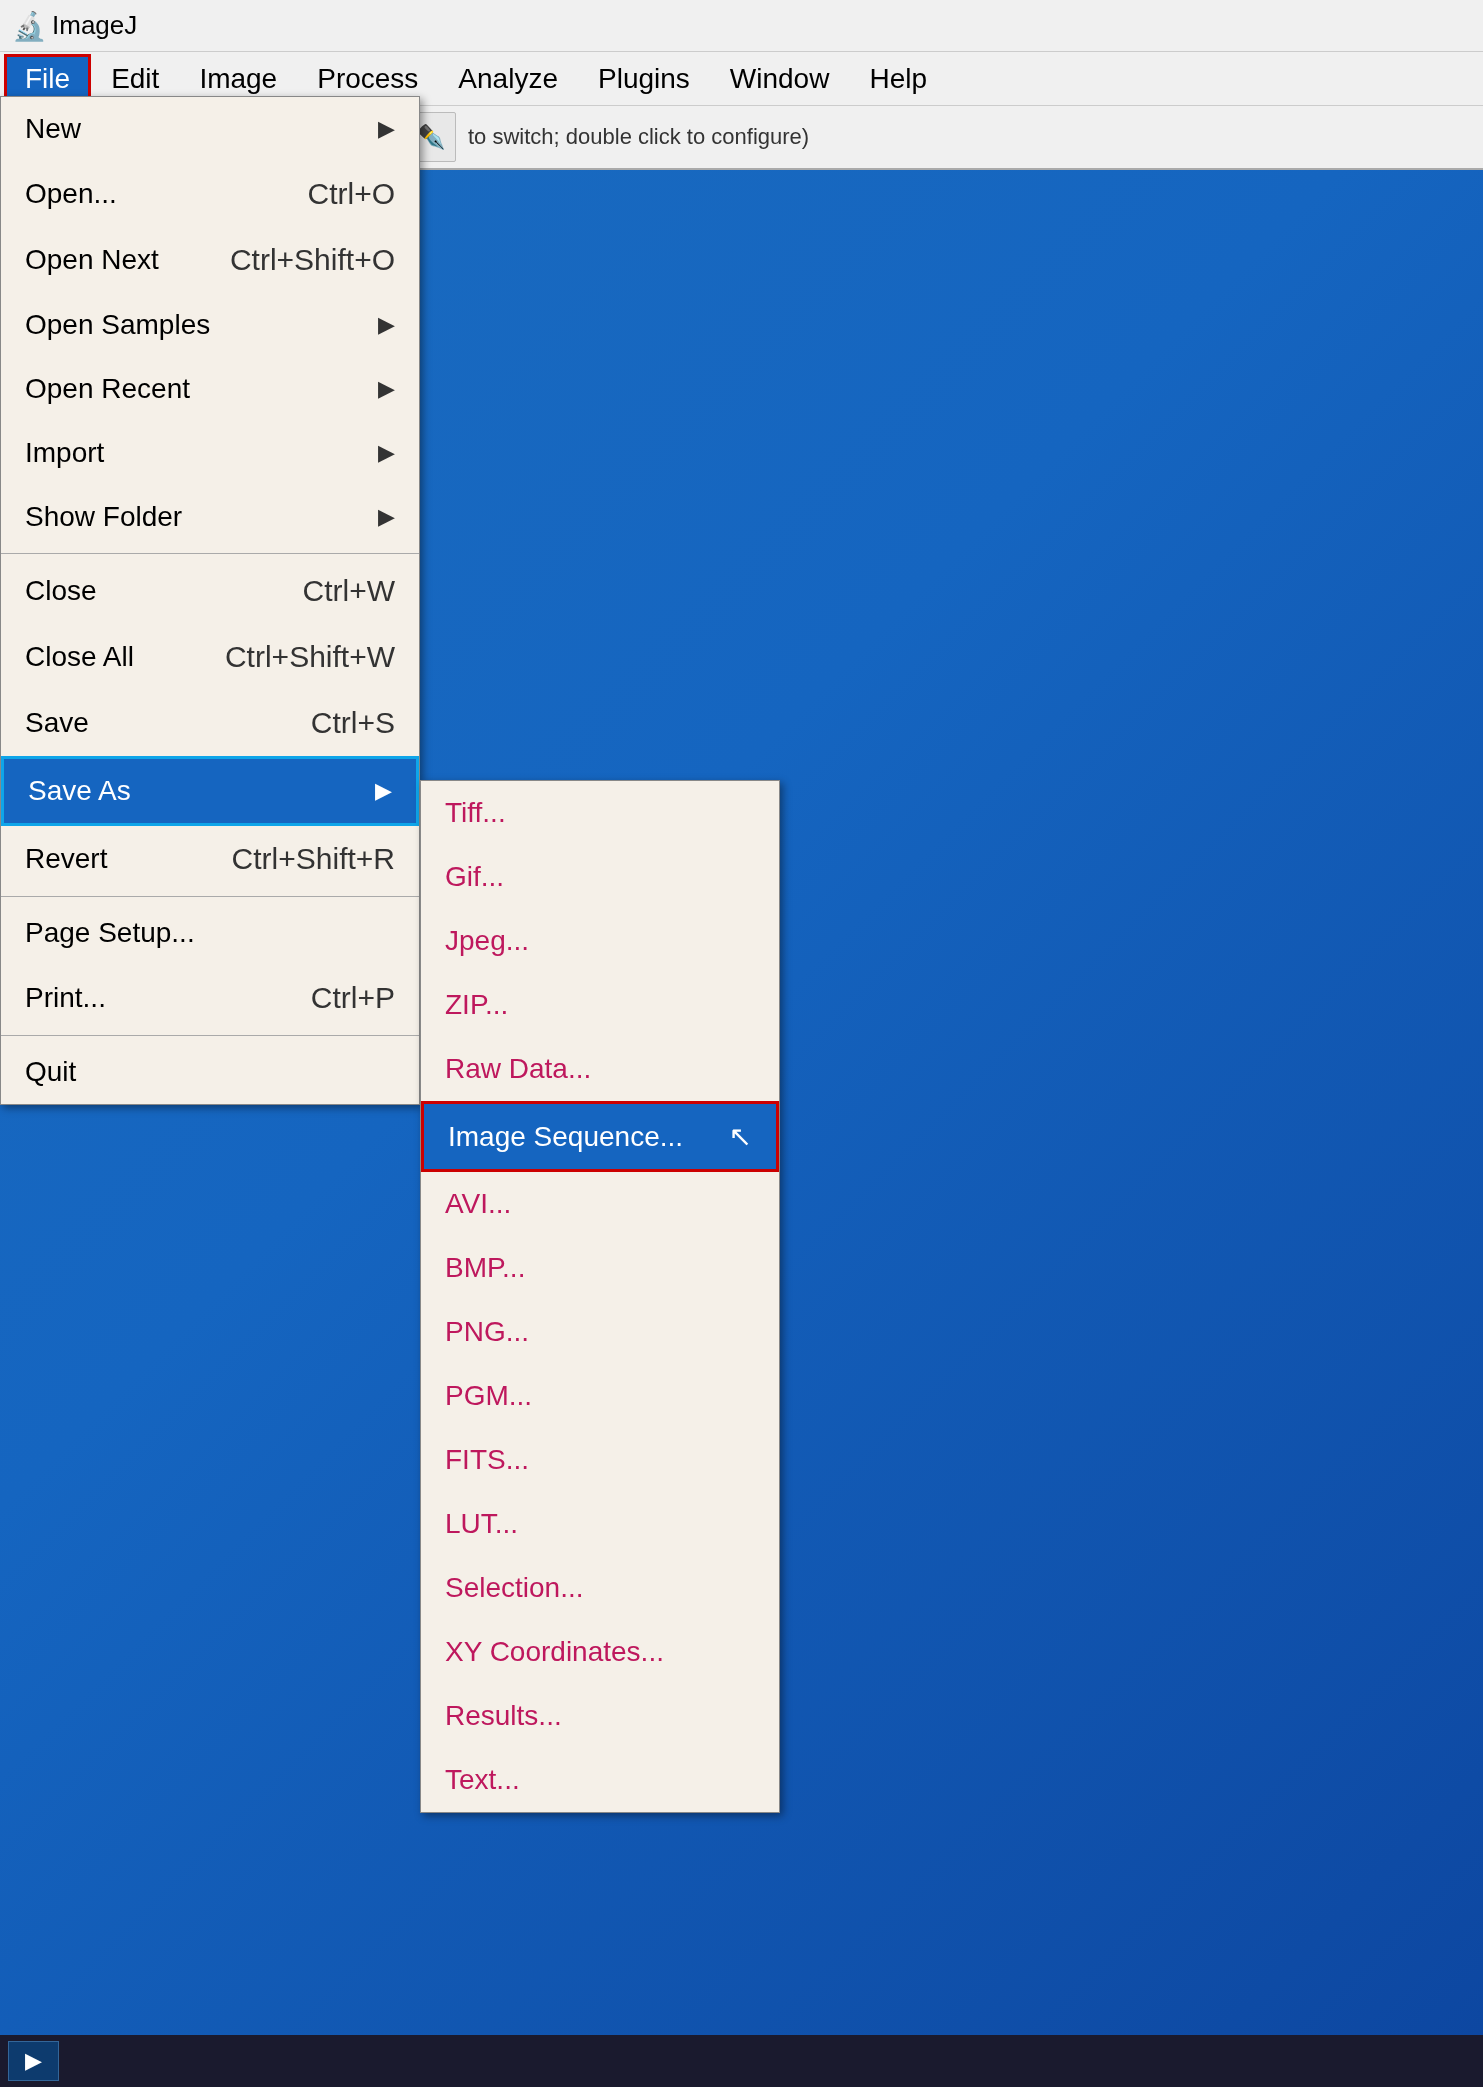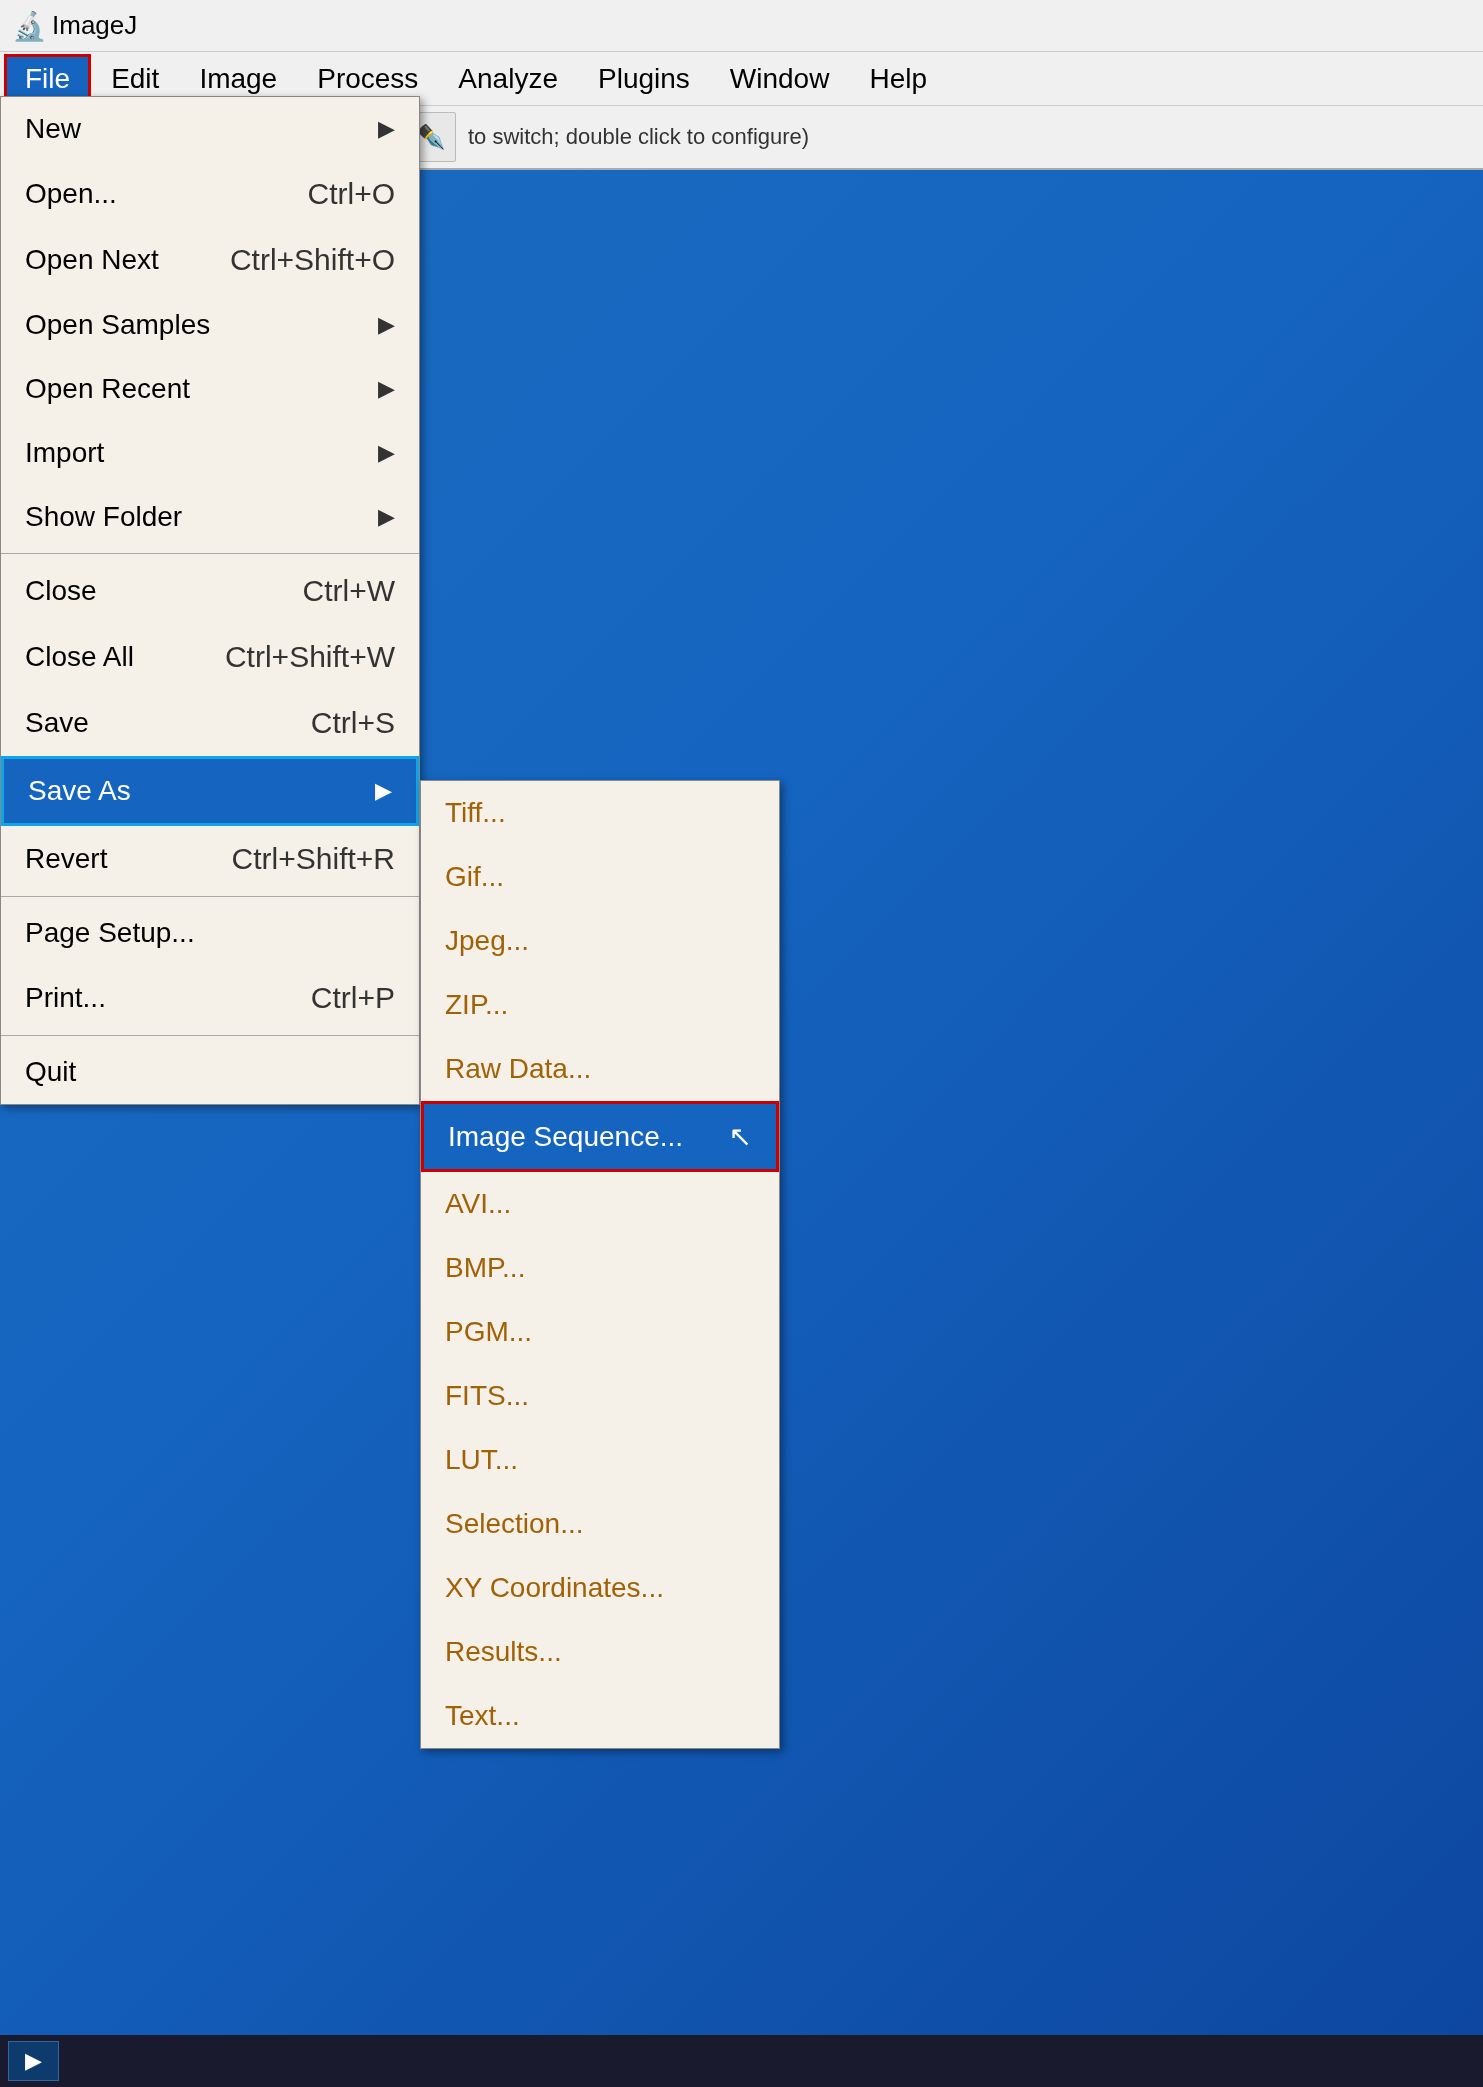--- a/index.html
+++ b/index.html
@@ -147,21 +147,21 @@
       border: 1px solid #888;
       box-shadow: 3px 3px 8px rgba(0,0,0,0.4);
       z-index: 101;
     }
     .saveas-item {
       display: flex;
       align-items: center;
       padding: 16px 24px;
       font-size: 28px;
       cursor: pointer;
-      color: #a16207;
+      color: #be185d;
       white-space: nowrap;
     }
     .saveas-item.highlighted {
       background: #1565c0;
       color: white;
       border: 3px solid #cc0000;
     }
 
     
     .taskbar {
@@ -319,20 +319,23 @@
     <span>Image Sequence...</span>
     <span style="font-size:28px; color:white; margin-left:8px;">↖</span>
   </div>
   <div class="saveas-item">
     <span>AVI...</span>
   </div>
   <div class="saveas-item">
     <span>BMP...</span>
   </div>
   <div class="saveas-item">
+    <span>PNG...</span>
+  </div>
+  <div class="saveas-item">
     <span>PGM...</span>
   </div>
   <div class="saveas-item">
     <span>FITS...</span>
   </div>
   <div class="saveas-item">
     <span>LUT...</span>
   </div>
   <div class="saveas-item">
     <span>Selection...</span>

